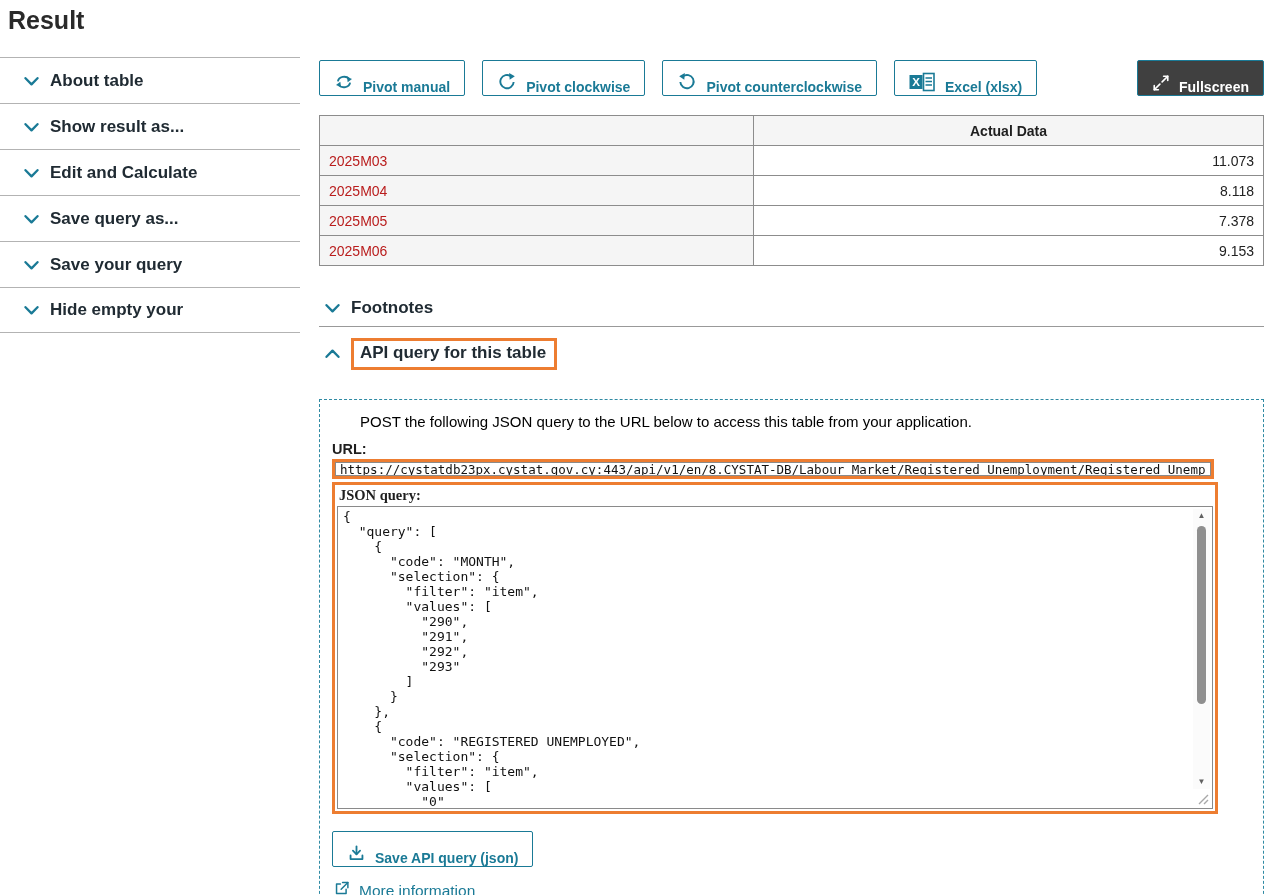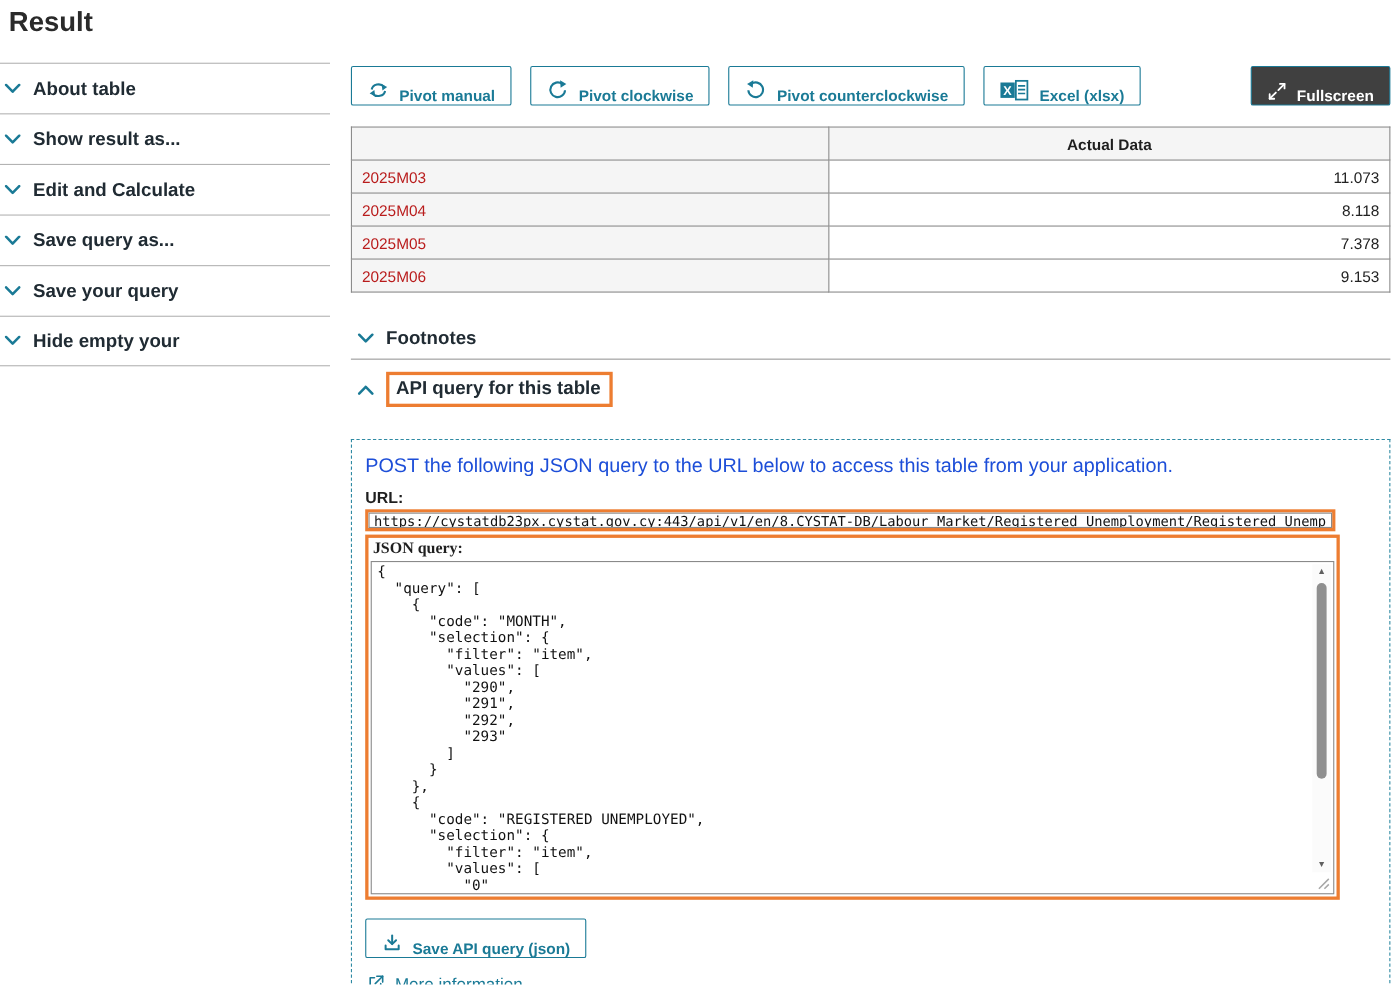--- a/index.html
+++ b/index.html
@@ -6,21 +6,21 @@
   html, body { width: 1271px; height: 895px; overflow: hidden; background: #fff;
     font-family: "Liberation Sans", "DejaVu Sans", sans-serif; color: #222; }
   .root { position: relative; width: 1271px; height: 895px; }
 
   
   .page-title { position: absolute; left: 8px; top: 6px; font-size: 25px; font-weight: 700; color: #2a2a2a; }
 
   
   .sidebar { position: absolute; left: 0; top: 57px; width: 300px; }
   .side-item { display: flex; align-items: center; gap: 11px; height: 46px;
-    border-top: 1px solid #b3b3b3; padding-left: 4px; cursor: pointer; }
+    border-top: 1px solid #b3b3b3; padding-left: 24px; cursor: pointer; }
   .side-item:last-child { border-bottom: 1px solid #b3b3b3; }
   .side-item .lbl { font-size: 17px; font-weight: 700; color: #202b33; }
 
   .chev { flex: 0 0 auto; display: inline-block; }
   .chev.up { transform: rotate(180deg); }
 
   
   .main { position: absolute; left: 319px; top: 60px; width: 945px; }
 
   
@@ -43,21 +43,21 @@
   .section-row { display: flex; align-items: center; gap: 11px; cursor: pointer; }
   .section-row.footnotes { margin-top: 32px; padding-left: 6px; }
   .section-row .h { font-size: 17px; font-weight: 700; color: #202b33; }
   .divider { margin-top: 8px; border-top: 1px solid #999; }
   .section-row.apih { margin-top: 11px; padding-left: 6px; }
   .hl-head { border: 3px solid #ed7d31; padding: 2px 8px 4px 6px; }
 
   
   .panel { margin-top: 29px; height: 520px; border: 1.5px dashed #2f8aa3; border-bottom: none;
     padding: 13px 12px 0 12px; }
-  .intro { font-size: 18px; color: #1d4ed8; }
+  .intro { font-size: 15px; color: #000000; margin-left: 28px; }
   .field-label { margin-top: 11px; font-size: 14.5px; font-weight: 700; color: #1f1f1f; }
   .hl-wrap-url { margin-top: 2px; border: 3px solid #ed7d31; width: 882px; background: #fff; }
   .url-input { display: block; width: 100%; height: 14px; border: 1px solid #8a8a8a; background: #fff;
     font-family: "DejaVu Sans Mono", "Liberation Mono", monospace; font-size: 12.5px; color: #111;
     padding: 2px 4px; outline: none; white-space: nowrap; overflow: hidden; }
   .hl-wrap-json { margin-top: 3px; border: 3px solid #ed7d31; width: 886px; background: #fff; padding: 1px 2px 2px 2px; }
   .json-label { font-size: 14.5px; font-weight: 700; color: #1f1f1f; padding: 1px 2px 2px 2px; font-family: Liberation Serif, serif; }
   .jsonbox { position: relative; height: 303px; border: 1px solid #8a8a8a; background: #fff; overflow: hidden; }
   .jsonbox pre { margin: 0; padding: 2px 22px 2px 5px;
     font-family: "DejaVu Sans Mono", "Liberation Mono", monospace;

